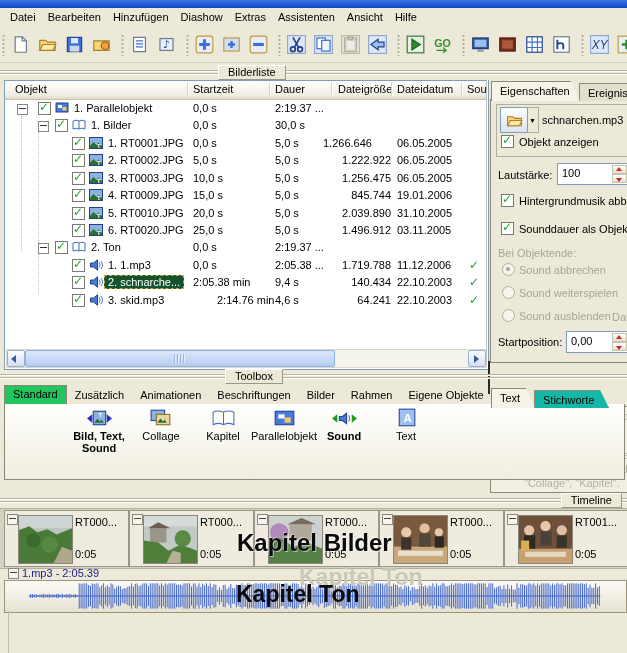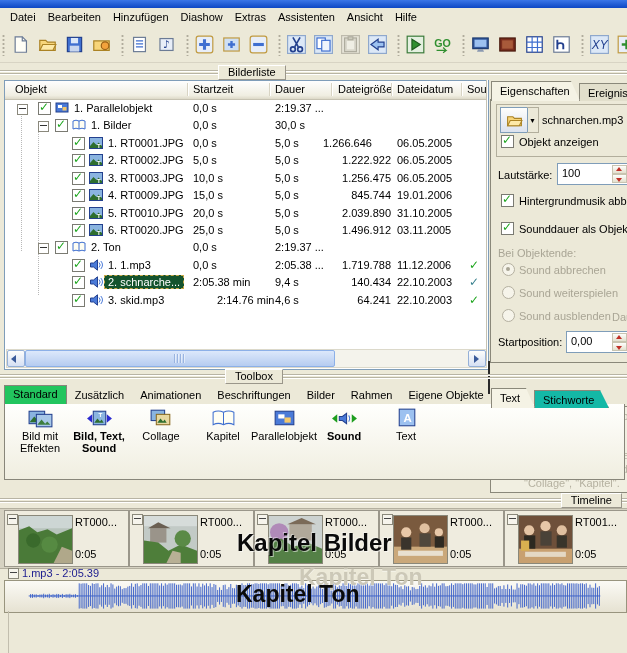--- a/index.html
+++ b/index.html
@@ -561,29 +561,20 @@
   <div id="tbxtabs">
       <div class="tbxtab active">Standard</div>
       <div class="tbxtab">Zusätzlich</div>
       <div class="tbxtab">Animationen</div>
       <div class="tbxtab">Beschriftungen</div>
       <div class="tbxtab">Bilder</div>
       <div class="tbxtab">Rahmen</div>
       <div class="tbxtab">Eigene Objekte</div>
     </div>
   <div id="tbxbody">
-      <div class="tbxitem" style="left: 5px; width: 60px;">
-        <svg viewBox="0 0 26 20">
-          <rect x="2" y="3" width="15" height="12" fill="#8ab4e0" stroke="#23408e"></rect>
-          <path d="M3 13l4-5 3.5 4 2-2 3 3.5H3z" fill="#2e6e2e"></path>
-          <rect x="9" y="6" width="15" height="12" fill="#a8c8e8" stroke="#23408e"></rect>
-          <path d="M10 16l4-5 3.5 4 2-2 3 3h-12z" fill="#3e7e3e"></path>
-        </svg>
-        <div class="lab">Bild mit Effekten</div>
-      </div>
       <div class="tbxitem" style="left: 126px; width: 60px;">
         <svg viewBox="0 0 26 20">
           <rect x="3" y="2" width="13" height="10" fill="#8ab4e0" stroke="#23408e"></rect>
           <rect x="8" y="6" width="13" height="10" fill="#e8d8a0" stroke="#8a6a20"></rect>
           <path d="M9 14l3-4 2.5 3 1.5-2 2 3H9z" fill="#2e6e2e"></path>
         </svg>
         <div class="lab">Collage</div>
       </div>
       <div class="tbxitem bold" style="left: 62px; width: 64px;">
         <svg viewBox="0 0 26 20">

